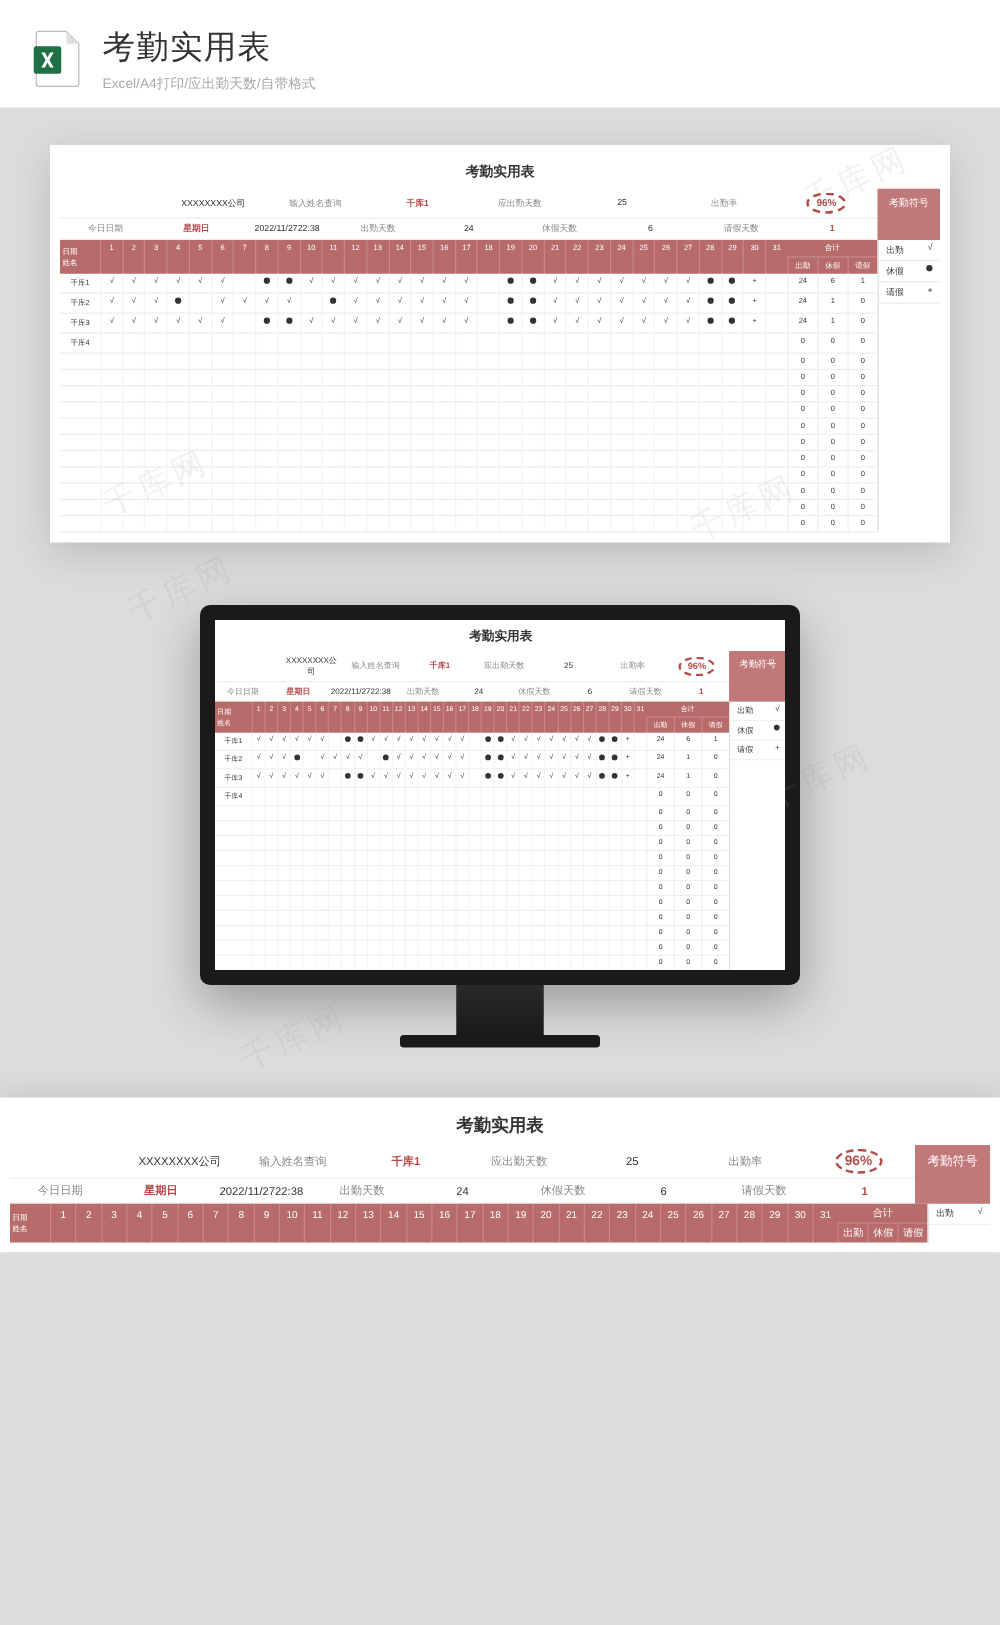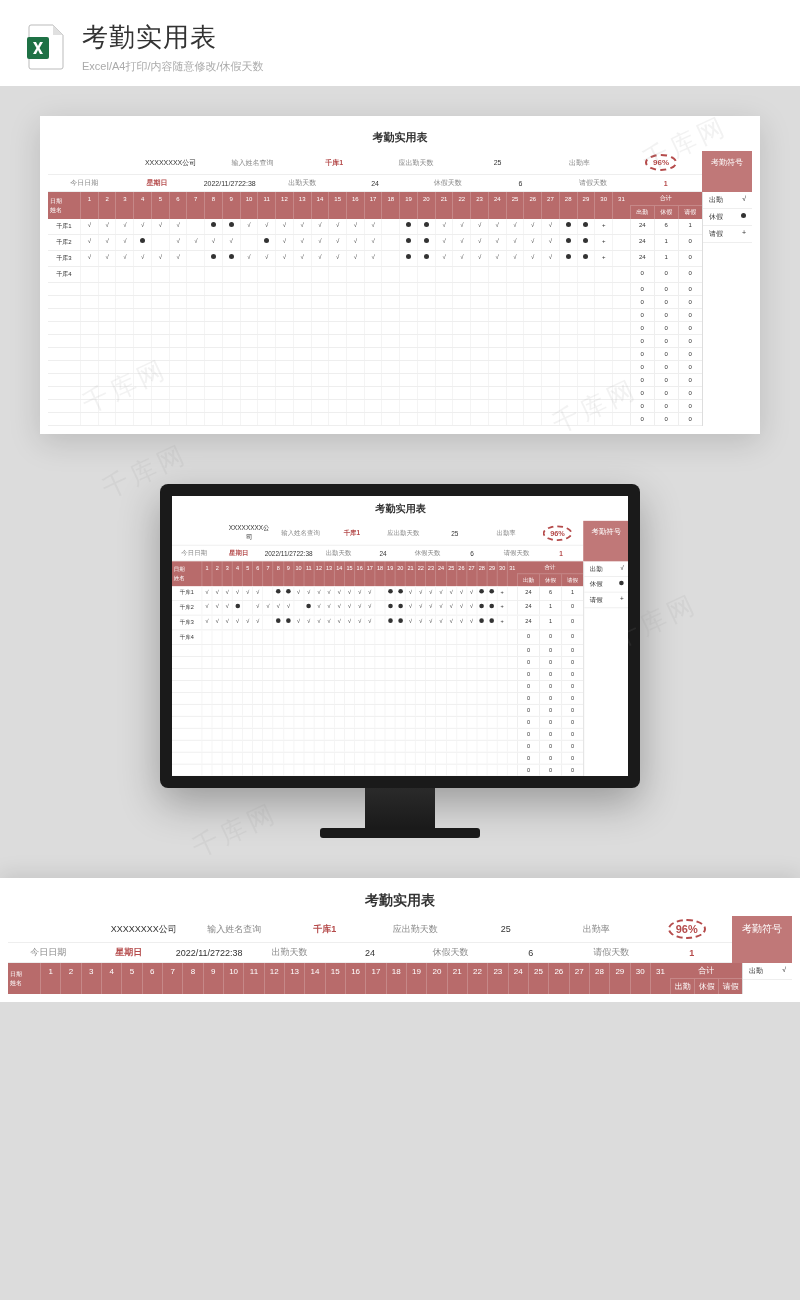--- a/index.html
+++ b/index.html
@@ -60,21 +60,21 @@
   <div class="excel-icon">
     <svg viewBox="0 0 42 48">
         <path fill="#fff" stroke="#bbb" d="M6 2h22l10 10v32a2 2 0 0 1-2 2H6a2 2 0 0 1-2-2V4a2 2 0 0 1 2-2z"></path>
         <path fill="#e0e0e0" d="M28 2v10h10z"></path>
         <rect x="2" y="14" width="22" height="22" rx="2" fill="#1e7145"></rect>
         <path fill="#fff" d="M8 19h3l2 4 2-4h3l-3.5 6 3.5 6h-3l-2-4-2 4H8l3.5-6z"></path>
       </svg>
   </div>
   <div class="header-text">
     <div class="header-title">考勤实用表</div>
-    <div class="header-sub">Excel/A4打印/内容随意修改/休假天数</div>
+    <div class="header-sub">Excel/A4打印/应出勤天数/自带格式</div>
   </div>
 </div>
 
 <div class="preview-block" style="position:relative">
   <div class="wm" style="top:10px;right:30px">千库网</div>
   <div class="wm" style="bottom:30px;left:40px">千库网</div>
   <div class="wm" style="bottom:10px;right:120px">千库网</div>
   <div class="sheet" id="sheet1">
       <div class="sheet-title">考勤实用表</div>
       <div style="display:flex">

